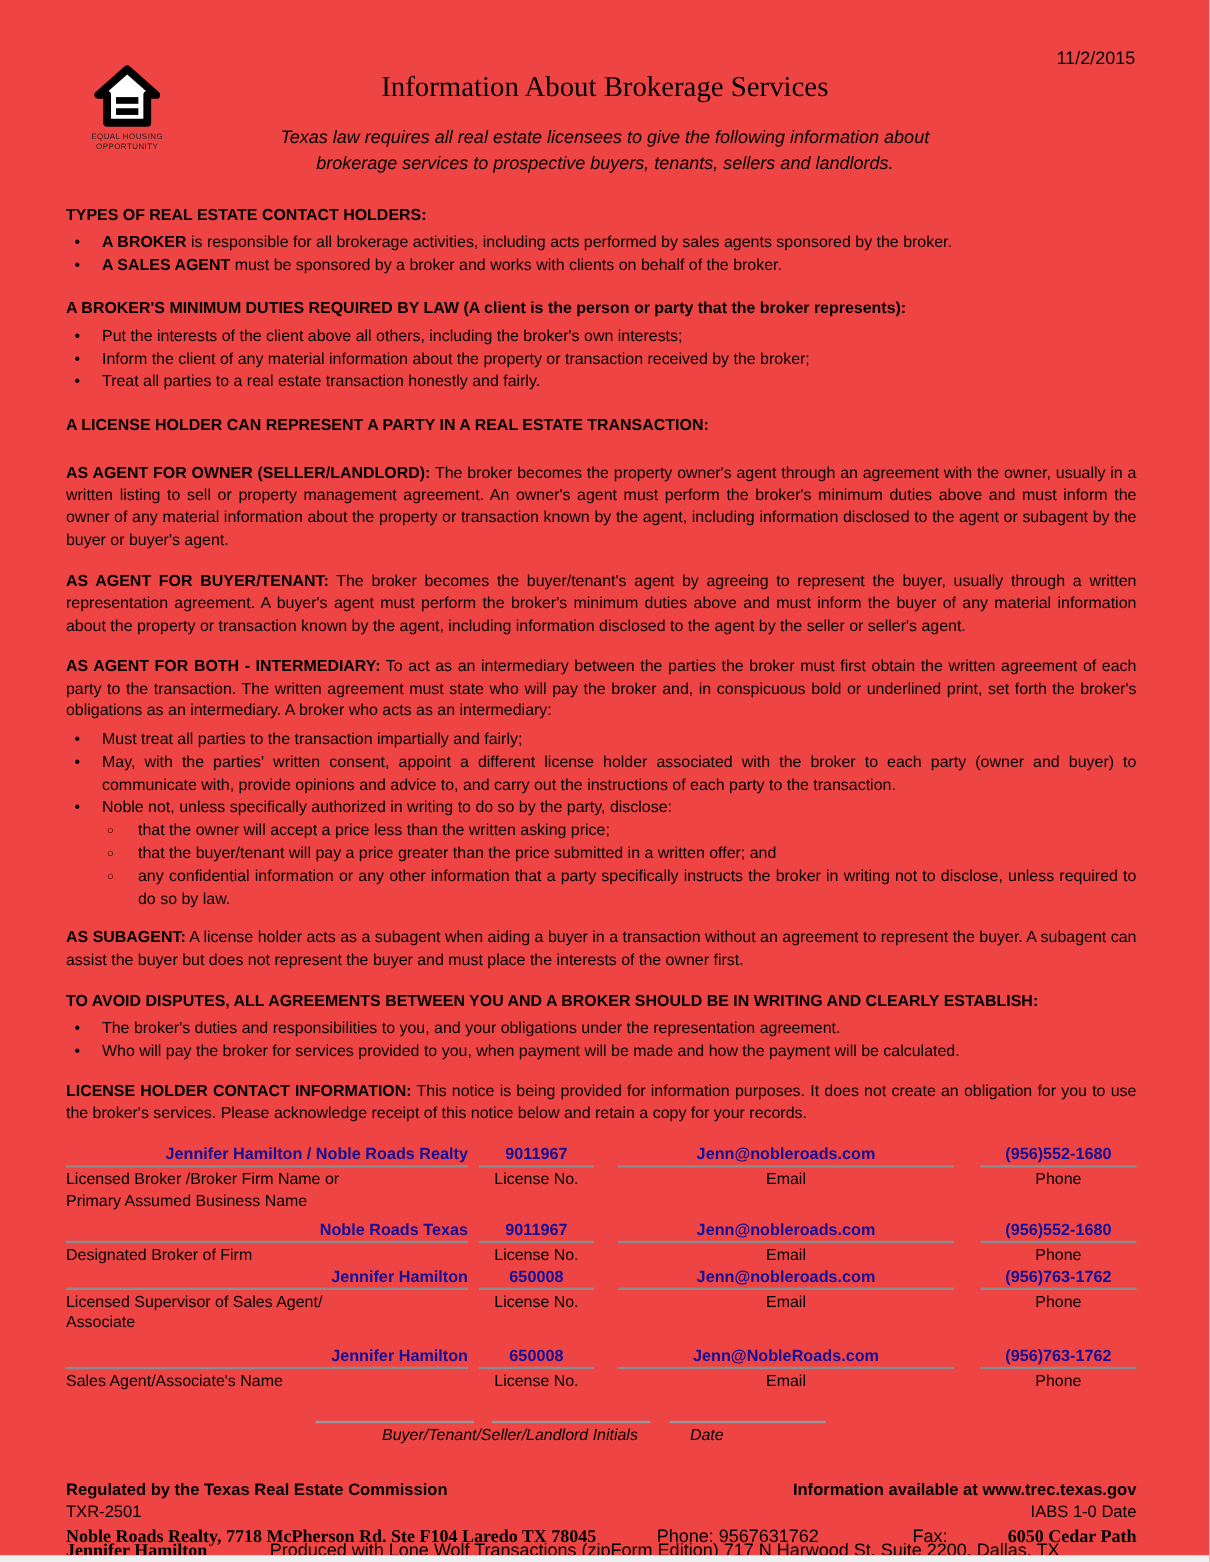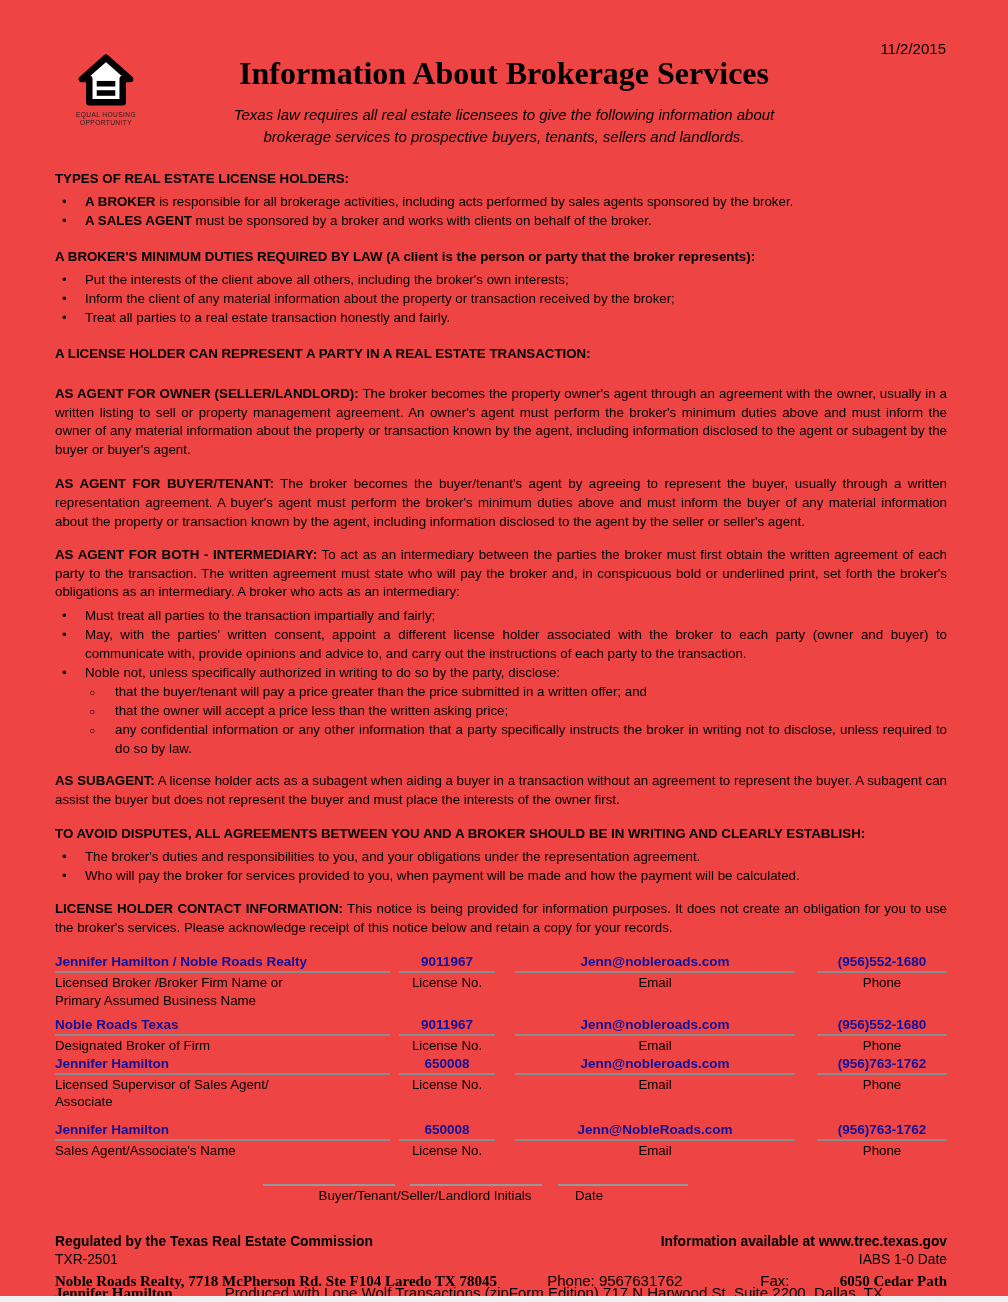--- a/index.html
+++ b/index.html
@@ -26,21 +26,21 @@
     width: 72px; text-align: center;
   }
   .logo-caption {
     margin-top: 2px;
     font-size: 6.6px; letter-spacing: 0.4px;
     color: #222; line-height: 8px;
   }
   .header-center { padding-top: 58px; text-align: center; }
   .title {
     font-family: "Liberation Serif", serif;
-    font-weight: bold; font-size: 32px; line-height: 30px;
+    font-weight: normal; font-size: 24px; line-height: 30px;
   }
   .subtitle {
     margin-top: 16px;
     font-style: italic; font-size: 15px; line-height: 21.5px;
   }
 
   
   .sec { margin-top: 18px; }
   .h {
     font-weight: bold; line-height: 18px;
@@ -72,33 +72,33 @@
   .c-email { width: 280px; margin-left: 20px; text-align: center; }
   .c-phone { width: 130px; margin-left: 22px; text-align: center; }
   .cell-value {
     display: block; min-height: 18px;
     font-weight: bold; font-size: 13.5px; line-height: 17px;
     color: #11119b;
     border-bottom: 2px solid #8c8c8c;
     padding-bottom: 1px;
     white-space: nowrap; overflow: hidden;
   }
-  .c-name .cell-value { text-align: left; }
+  .c-name .cell-value { text-align: right; }
   .cell-label { line-height: 17.5px; padding-top: 1px; }
   .row-gap-sm { margin-bottom: 7px; }
   .row-gap-md { margin-bottom: 10px; }
 
   
   .sig-lines { display: flex; margin-top: 14px; }
   .sig-line { border-bottom: 2px solid #999; height: 13px; }
   .sig-sp1 { width: 208px; }
   .sig-l1 { width: 132px; }
   .sig-l2 { width: 132px; margin-left: 15px; }
   .sig-l3 { width: 130px; margin-left: 16px; }
-  .sig-labels { display: flex; line-height: 19px; }
+  .sig-labels { display: flex; line-height: 19px; font-style: italic; }
   .sig-initials { margin-left: 250px; width: 240px; text-align: center; }
   .sig-date { margin-left: 12px; width: 64px; text-align: center; }
 
   
   .footer { margin-top: 28px; }
   .f-row1, .f-row2 {
     display: flex; justify-content: space-between;
     font-size: 13.8px; line-height: 18px;
   }
   .f-row1 { font-weight: bold; }
@@ -140,21 +140,21 @@
     <div class="title">Information About Brokerage Services</div>
     <div class="subtitle">
       <div>Texas law requires all real estate licensees to give the following information about</div>
       <div>brokerage services to prospective buyers, tenants, sellers and landlords.</div>
     </div>
   </div>
 
   <div class="content">
 
     <div class="sec" style="margin-top:23px">
-      <div class="h">TYPES OF REAL ESTATE LICENSE HOLDERS:</div>
+      <div class="h">TYPES OF REAL ESTATE CONTACT HOLDERS:</div>
       <ul class="blist">
         <li class="b1"><b>A BROKER</b><span> is responsible for all brokerage activities, including acts performed by sales agents sponsored by the broker.</span></li>
         <li class="b1"><b>A SALES AGENT</b><span> must be sponsored by a broker and works with clients on behalf of the broker.</span></li>
       </ul>
     </div>
 
     <div class="sec">
       <div class="h">A BROKER'S MINIMUM DUTIES REQUIRED BY LAW (A client is the person or party that the broker represents):</div>
       <ul class="blist">
         <li class="b1">Put the interests of the client above all others, including the broker's own interests;</li>
@@ -169,22 +169,22 @@
 
     <p class="para" style="margin-top:22px"><b class="lead">AS AGENT FOR OWNER (SELLER/LANDLORD):</b><span> The broker becomes the property owner's agent through an agreement with the owner, usually in a written listing to sell or property management agreement. An owner's agent must perform the broker's minimum duties above and must inform the owner of any material information about the property or transaction known by the agent, including information disclosed to the agent or subagent by the buyer or buyer's agent.</span></p>
 
     <p class="para" style="margin-top:16px"><b class="lead">AS AGENT FOR BUYER/TENANT:</b><span> The broker becomes the buyer/tenant's agent by agreeing to represent the buyer, usually through a written representation agreement. A buyer's agent must perform the broker's minimum duties above and must inform the buyer of any material information about the property or transaction known by the agent, including information disclosed to the agent by the seller or seller's agent.</span></p>
 
     <p class="para" style="margin-top:15px"><b class="lead">AS AGENT FOR BOTH - INTERMEDIARY:</b><span> To act as an intermediary between the parties the broker must first obtain the written agreement of each party to the transaction. The written agreement must state who will pay the broker and, in conspicuous bold or underlined print, set forth the broker's obligations as an intermediary. A broker who acts as an intermediary:</span></p>
     <ul class="blist">
       <li class="b1">Must treat all parties to the transaction impartially and fairly;</li>
       <li class="b1">May, with the parties' written consent, appoint a different license holder associated with the broker to each party (owner and buyer) to communicate with, provide opinions and advice to, and carry out the instructions of each party to the transaction.</li>
       <li class="b1">Noble not, unless specifically authorized in writing to do so by the party, disclose:</li>
+      <li class="b2">that the owner will accept a price less than the written asking price;</li>
       <li class="b2">that the buyer/tenant will pay a price greater than the price submitted in a written offer; and</li>
-      <li class="b2">that the owner will accept a price less than the written asking price;</li>
       <li class="b2">any confidential information or any other information that a party specifically instructs the broker in writing not to disclose, unless required to do so by law.</li>
     </ul>
 
     <p class="para" style="margin-top:14px"><b class="lead">AS SUBAGENT:</b><span> A license holder acts as a subagent when aiding a buyer in a transaction without an agreement to represent the buyer. A subagent can assist the buyer but does not represent the buyer and must place the interests of the owner first.</span></p>
 
     <div class="sec" style="margin-top:16px">
       <div class="h">TO AVOID DISPUTES, ALL AGREEMENTS BETWEEN YOU AND A BROKER SHOULD BE IN WRITING AND CLEARLY ESTABLISH:</div>
       <ul class="blist">
         <li class="b1">The broker's duties and responsibilities to you, and your obligations under the representation agreement.</li>
         <li class="b1">Who will pay the broker for services provided to you, when payment will be made and how the payment will be calculated.</li>

